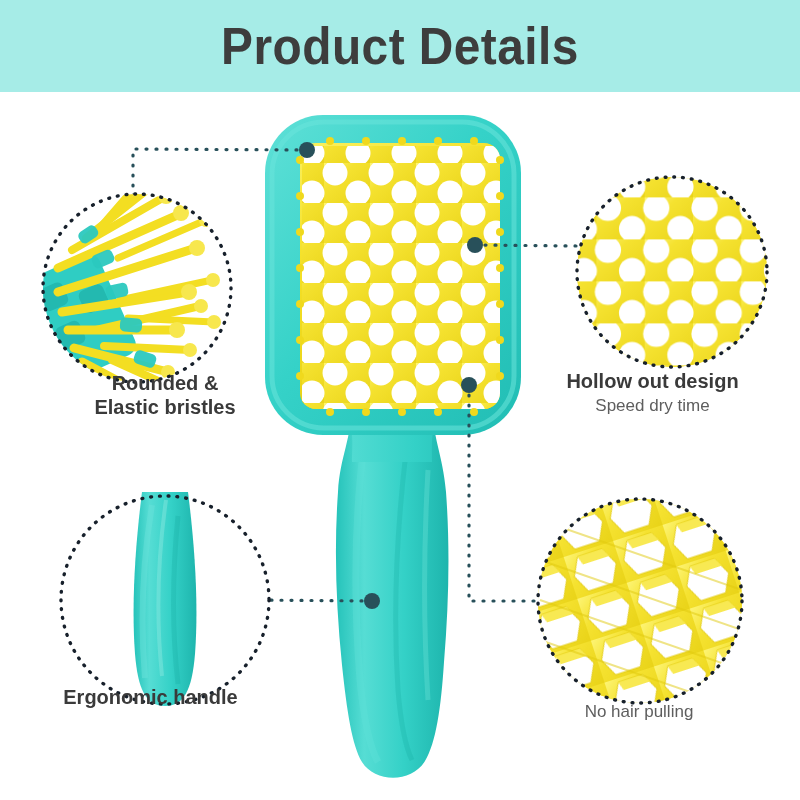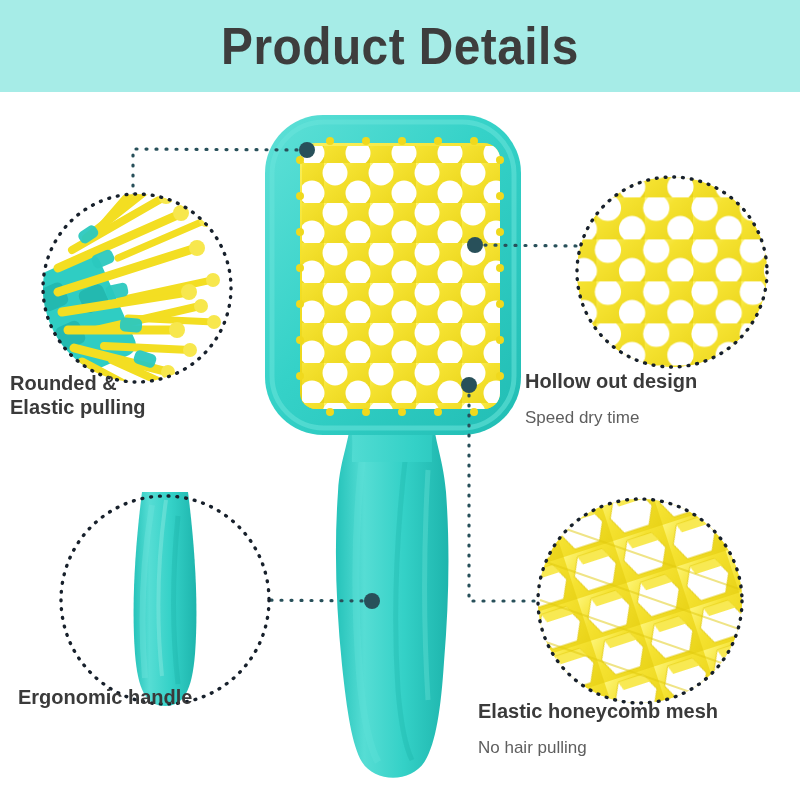--- a/index.html
+++ b/index.html
@@ -45,34 +45,35 @@
   #stage {
     position: absolute;
     left: 0; top: 0;
     width: 800px;
     height: 800px;
   }
 
   
   .caption {
     position: absolute;
+    text-align: center;
     line-height: 1.18;
   }
   .cap-title {
     font-size: 20px;
     font-weight: bold;
     color: #3a3a3a;
     white-space: nowrap;
   }
   .cap-sub {
     font-size: 17px;
     font-weight: normal;
     color: #5e5e5e;
     white-space: nowrap;
-    margin-top: 14px;
+    margin-top: 2px;
   }
 
   #cap-bristles { left: 10px;  top: 372px; width: 310px; }
   #cap-hollow   { left: 525px; top: 370px; width: 255px; }
   #cap-handle   { left: 18px;  top: 686px; width: 265px; }
   #cap-mesh     { left: 478px; top: 700px; width: 322px; }
 </style>
 </head>
 <body>
 
@@ -314,30 +315,29 @@
           <path d="M540 600 L742 670"></path>
             <path d="M540 640 L742 710"></path>
         </g>
       </g>
       <circle cx="640" cy="601" r="102" fill="none" stroke="#17202b" stroke-width="3.4" stroke-linecap="round" stroke-dasharray="0.8 8"></circle>
     </g>
   </svg>
 
   <div class="caption" id="cap-bristles">
     <div class="cap-title">Rounded &amp;</div>
-    <div class="cap-title">Elastic pulling</div>
+    <div class="cap-title">Elastic bristles</div>
   </div>
 
   <div class="caption" id="cap-hollow">
     <div class="cap-title">Hollow out design</div>
     <div class="cap-sub">Speed dry time</div>
   </div>
 
   <div class="caption" id="cap-handle">
     <div class="cap-title">Ergonomic handle</div>
   </div>
 
   <div class="caption" id="cap-mesh">
-    <div class="cap-title">Elastic honeycomb mesh</div>
     <div class="cap-sub">No hair pulling</div>
   </div>
 
 </div>
 
 </body></html>

